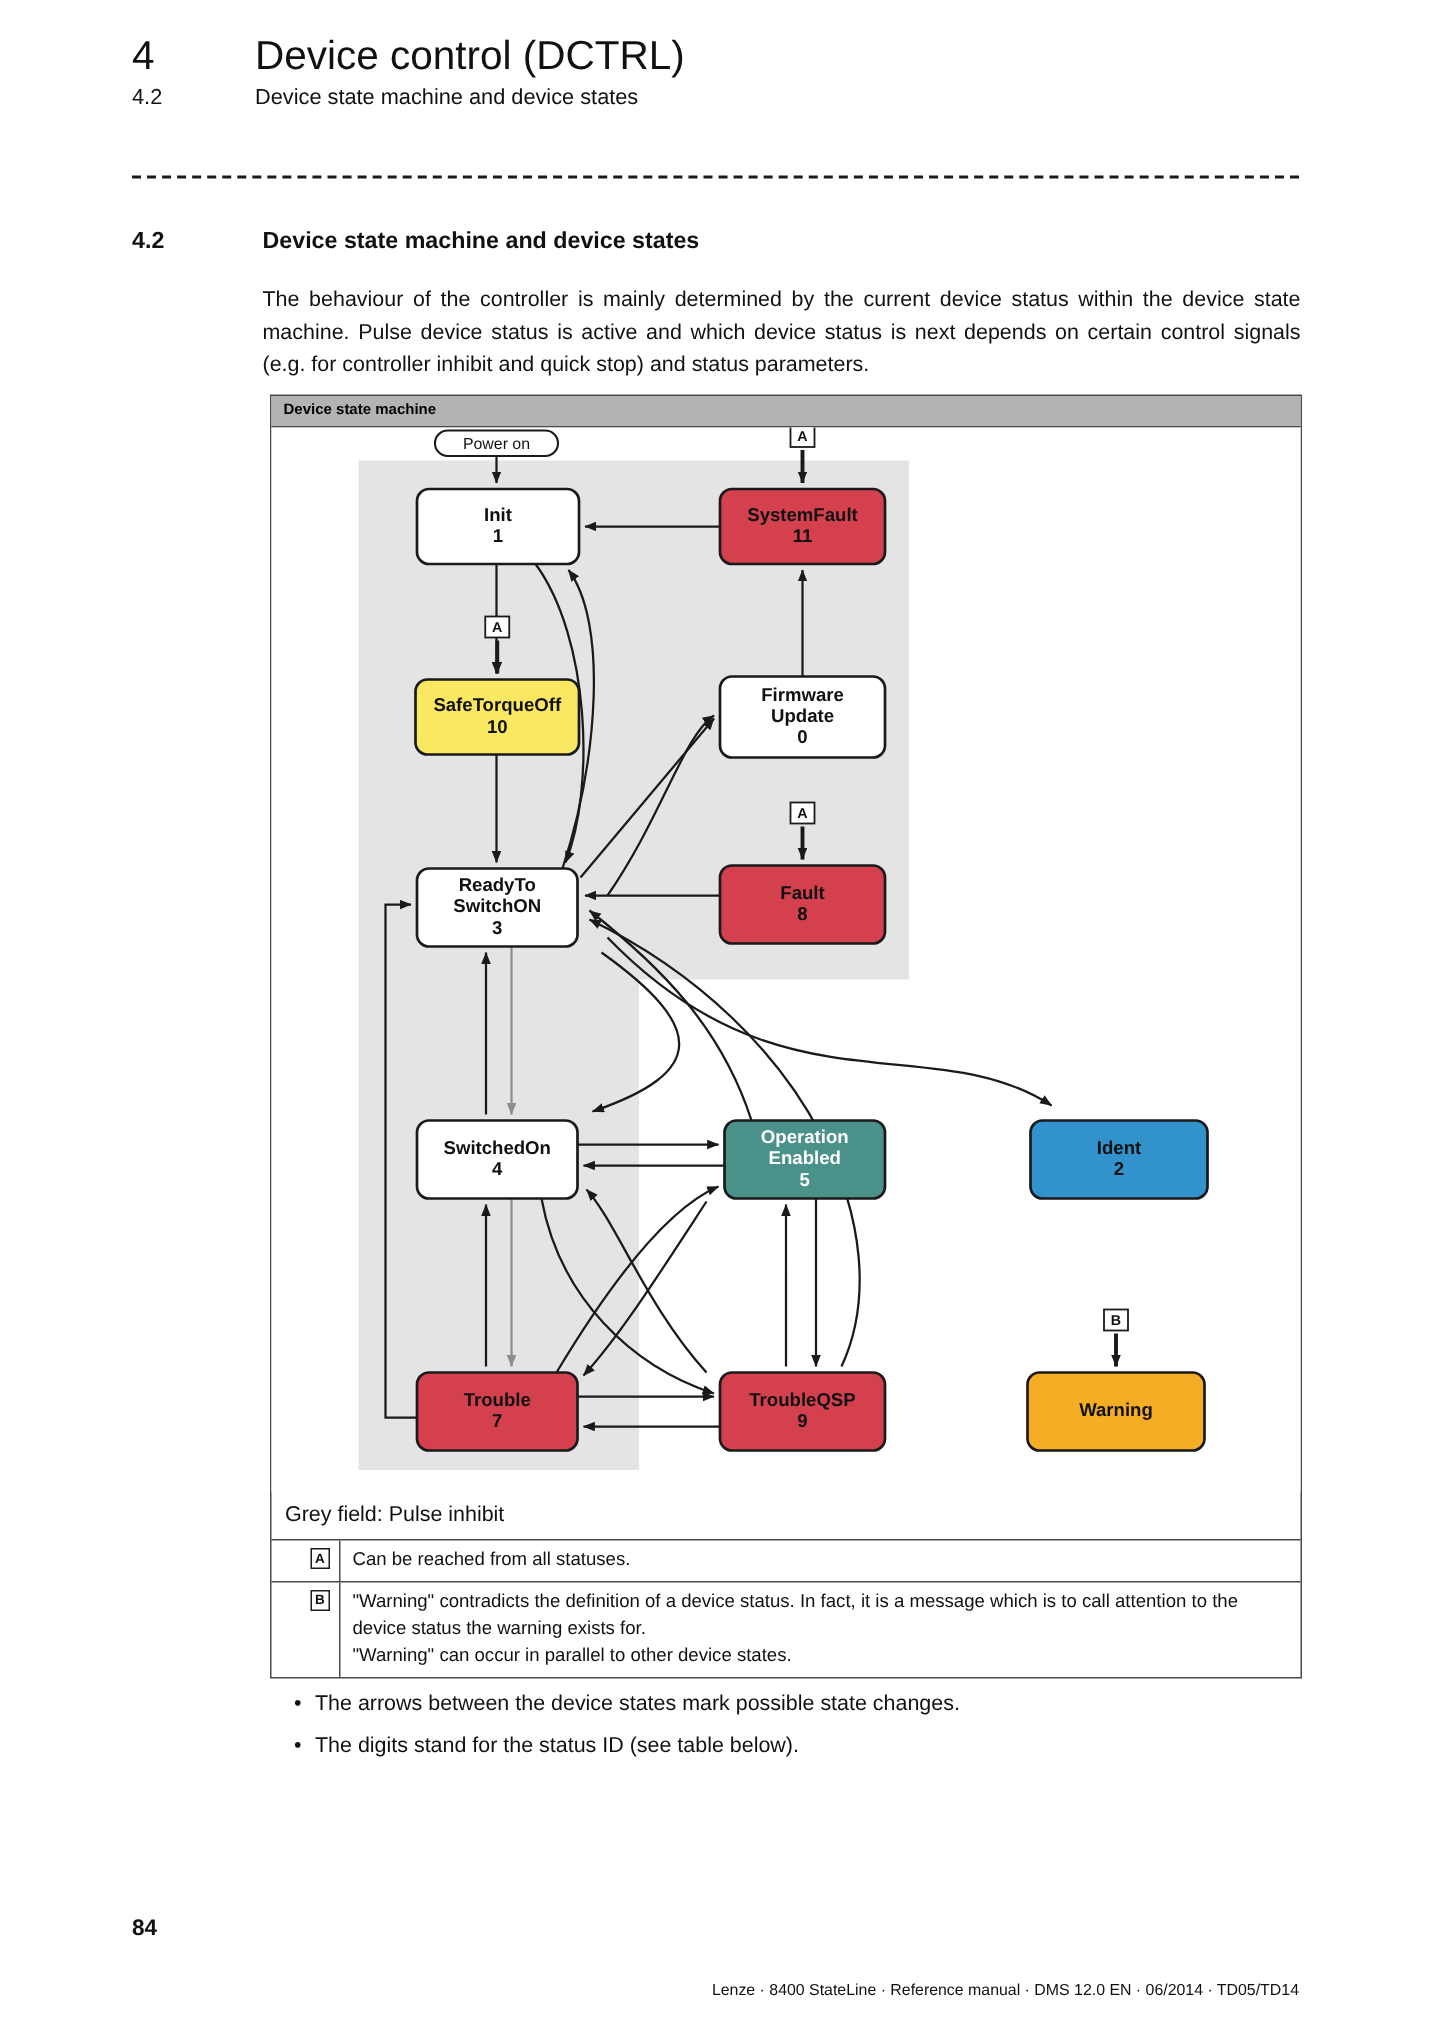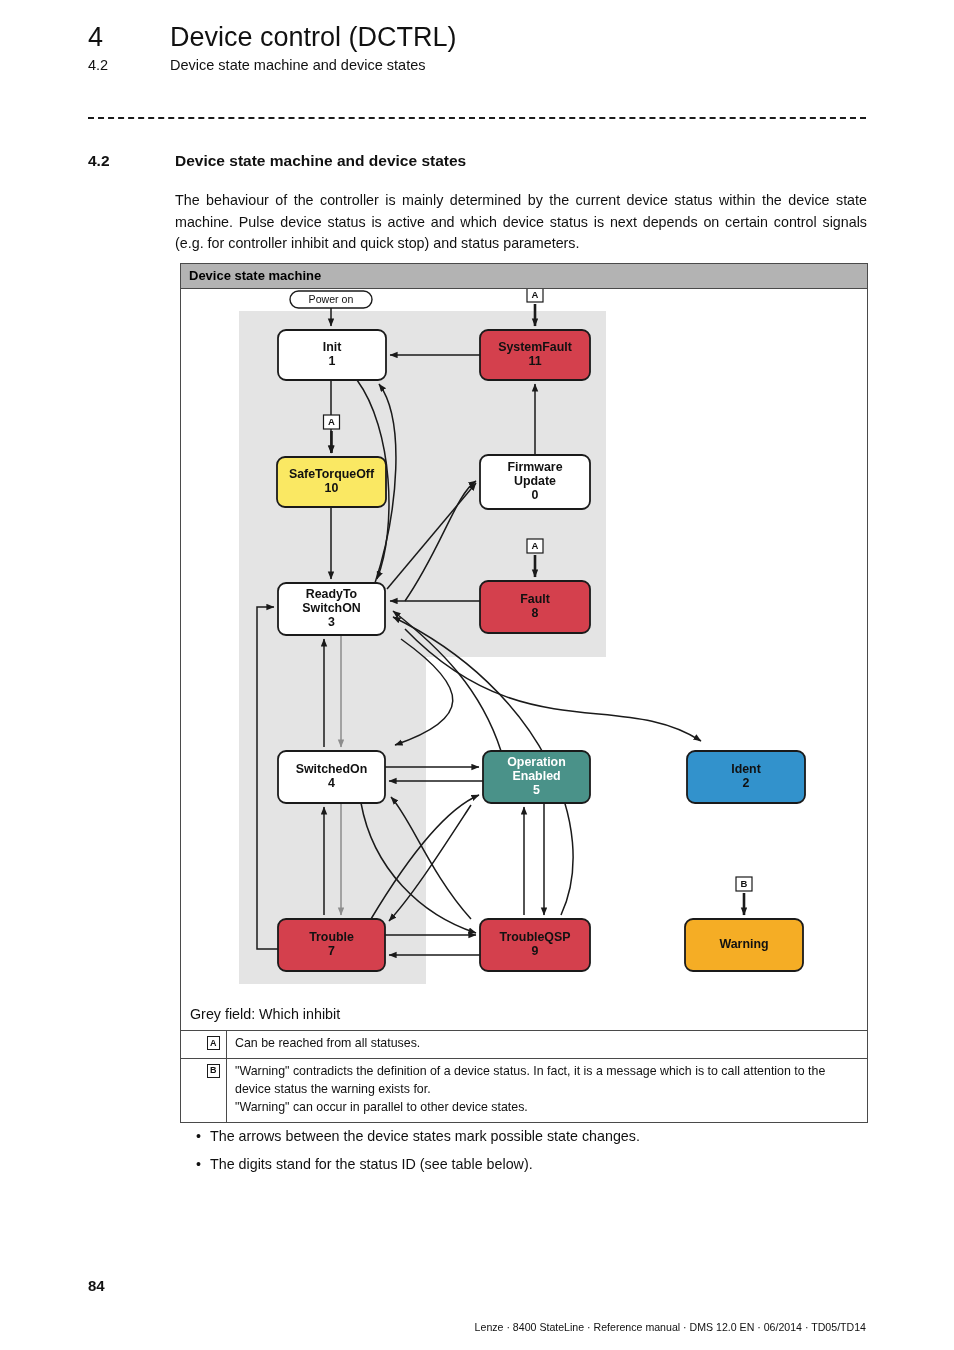--- a/index.html
+++ b/index.html
@@ -26,21 +26,21 @@
   .sect-num{width:87px;font-size:15.5px;font-weight:bold;}
   .sect-title{font-size:15.5px;font-weight:bold;}
 
   .intro{position:absolute;left:175px;top:190px;width:692px;
          font-size:14.3px;line-height:1.52;text-align:justify;}
 
   
   .figure{position:absolute;left:180px;top:263px;width:688px;
           border:1px solid #4a4a4a;box-sizing:border-box;background:#fff;}
   .fig-head{background:#b3b3b3;border-bottom:1px solid #4a4a4a;
-            font-size:13px;font-weight:bold;padding:4px 8px 5px 8px;color:#000;}
+            font-size:10px;font-weight:bold;padding:4px 8px 5px 8px;color:#000;}
   .fig-body{position:relative;height:710px;background:#fff;}
   .fig-body svg{display:block;}
   .grey-cap{font-size:14.3px;padding:7px 9px 8px 9px;border-bottom:1px solid #4a4a4a;}
 
   
   .leg-row{display:flex;border-bottom:1px solid #4a4a4a;}
   .leg-row:last-child{border-bottom:none;}
   .leg-key{width:46px;min-width:46px;border-right:1px solid #4a4a4a;
            display:flex;justify-content:flex-end;align-items:flex-start;
            padding:5px 6px 5px 0;box-sizing:border-box;}
@@ -214,21 +214,21 @@
               <text x="743" y="956" class="nt nt-dark">Warning</text>
             </g>
             <g>
               <rect x="289" y="302" width="82" height="17" rx="8.5" ry="8.5" fill="#fff" stroke="#1a1a1a" stroke-width="1.4"></rect>
               <text x="330" y="311.5" class="pill-t">Power on</text>
             </g>
           </g>
       </svg>
     </div>
 
-    <div class="grey-cap">Grey field: Which inhibit</div>
+    <div class="grey-cap">Grey field: Pulse inhibit</div>
 
     <div id="legend-rows">
         <div class="leg-row">
           <div class="leg-key">
             <span class="keybox">A</span>
           </div>
           <div class="leg-txt">Can be reached from all statuses.</div>
         </div>
         <div class="leg-row">
           <div class="leg-key">

